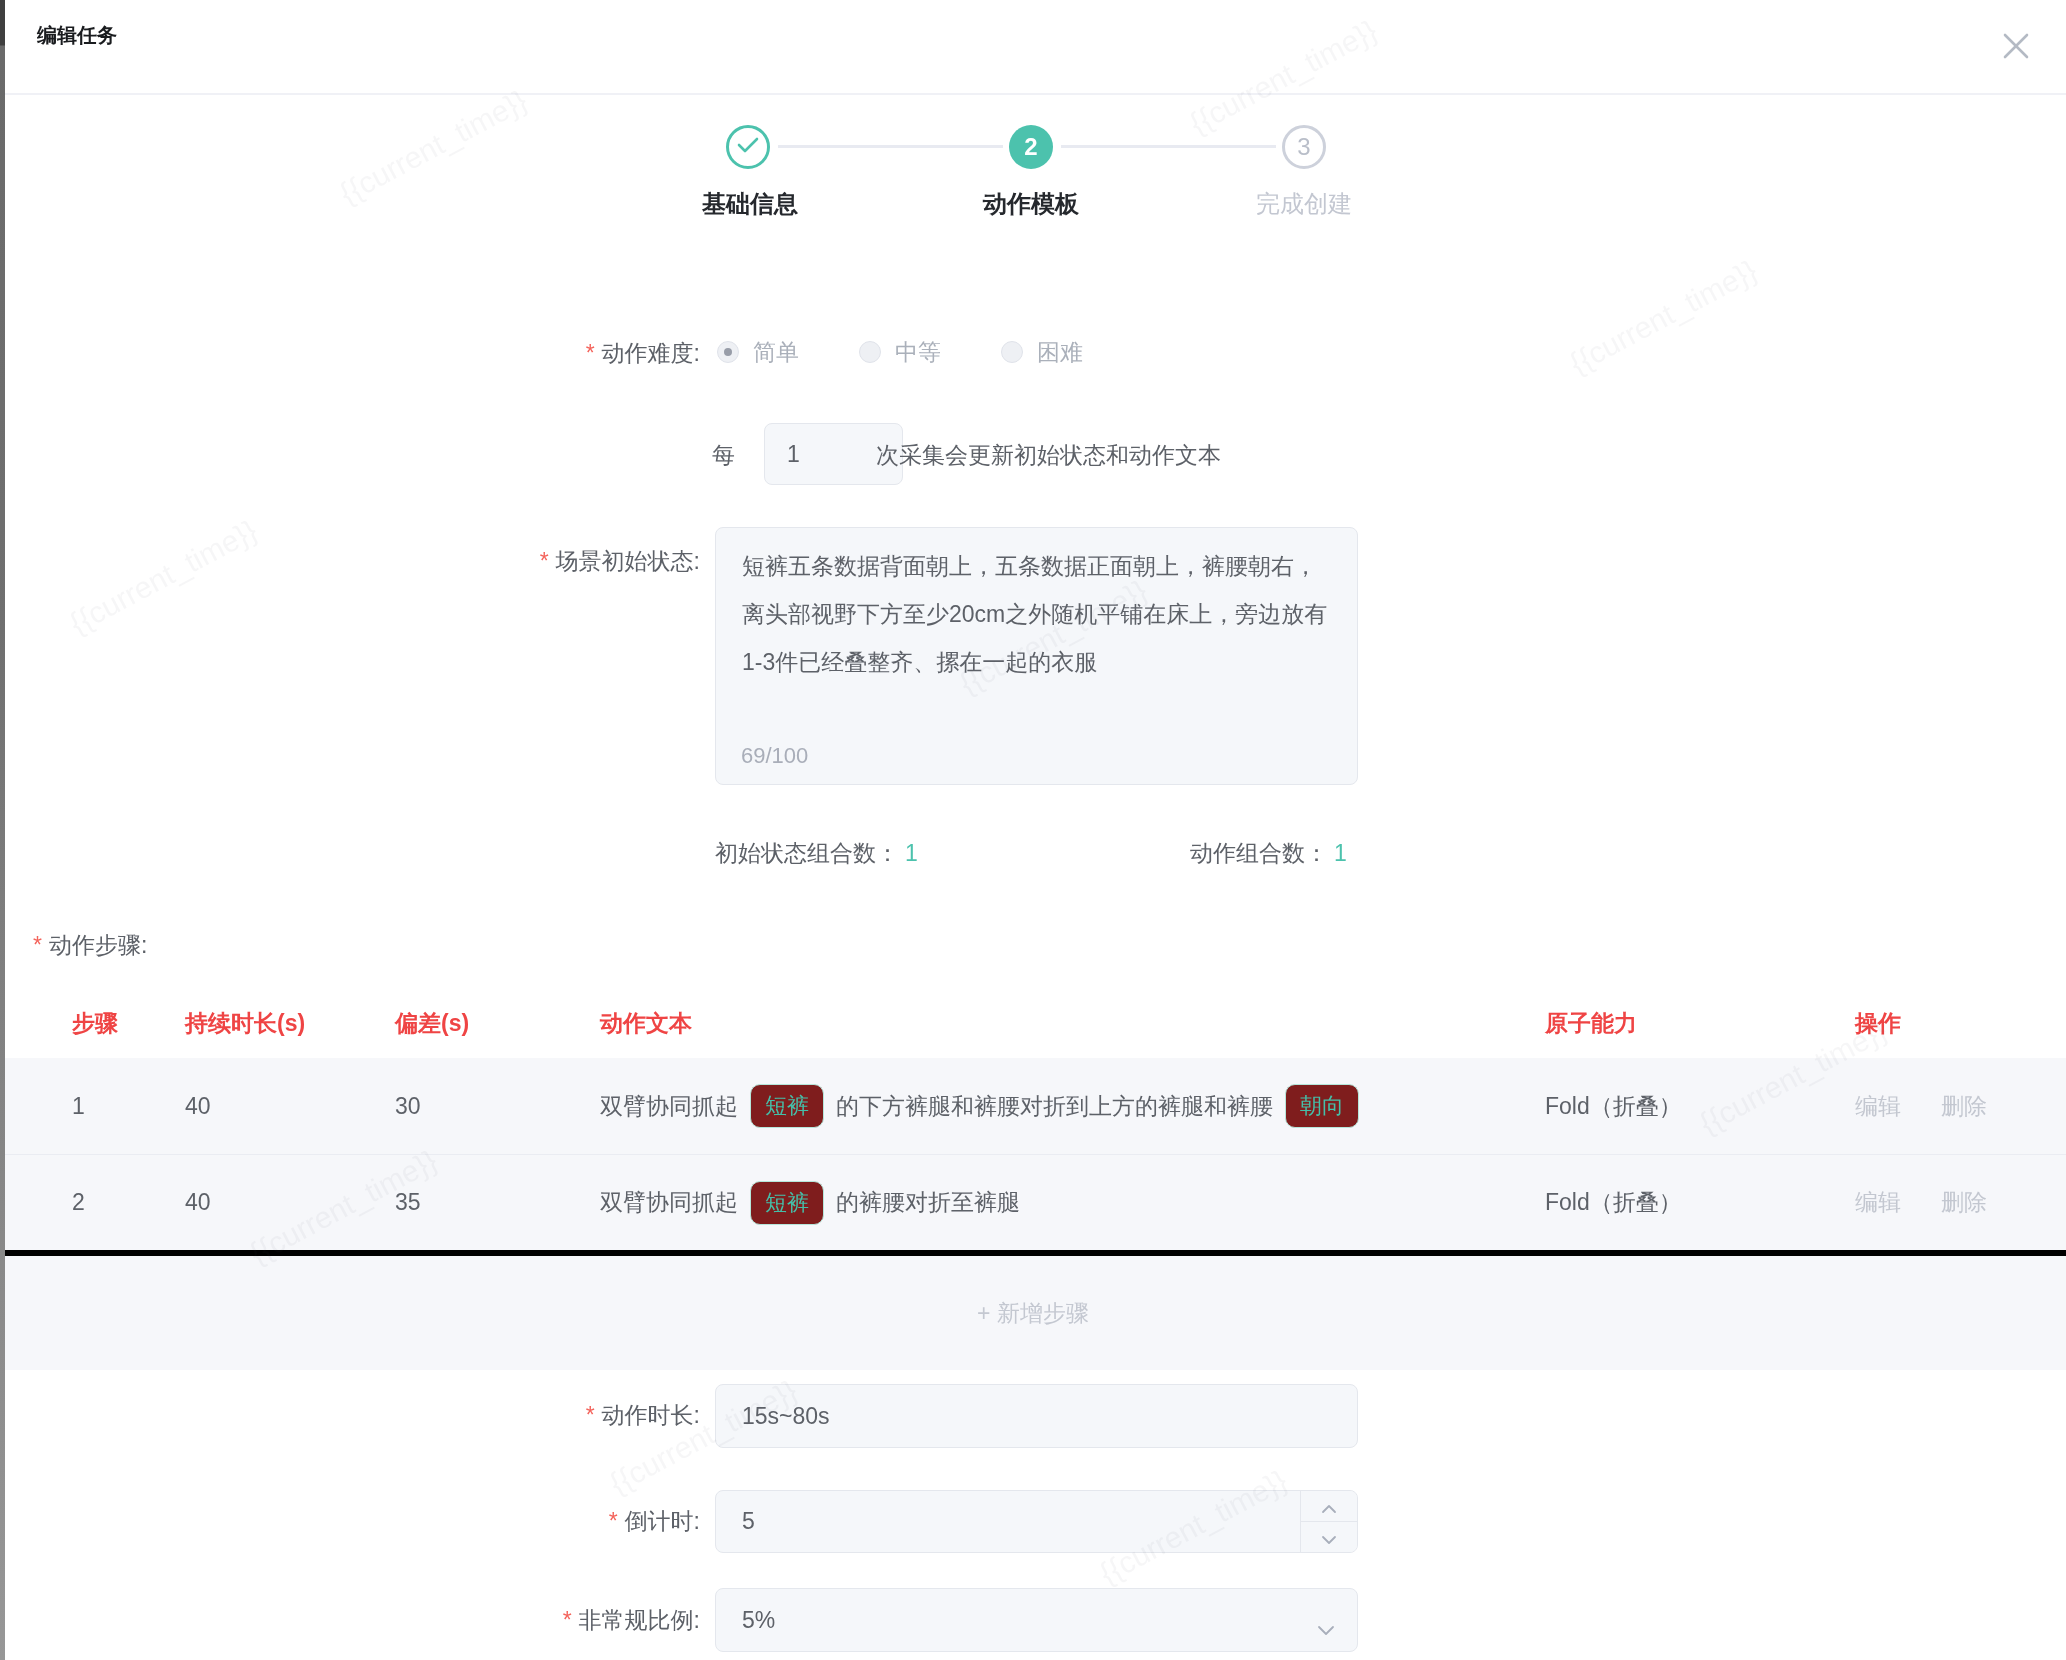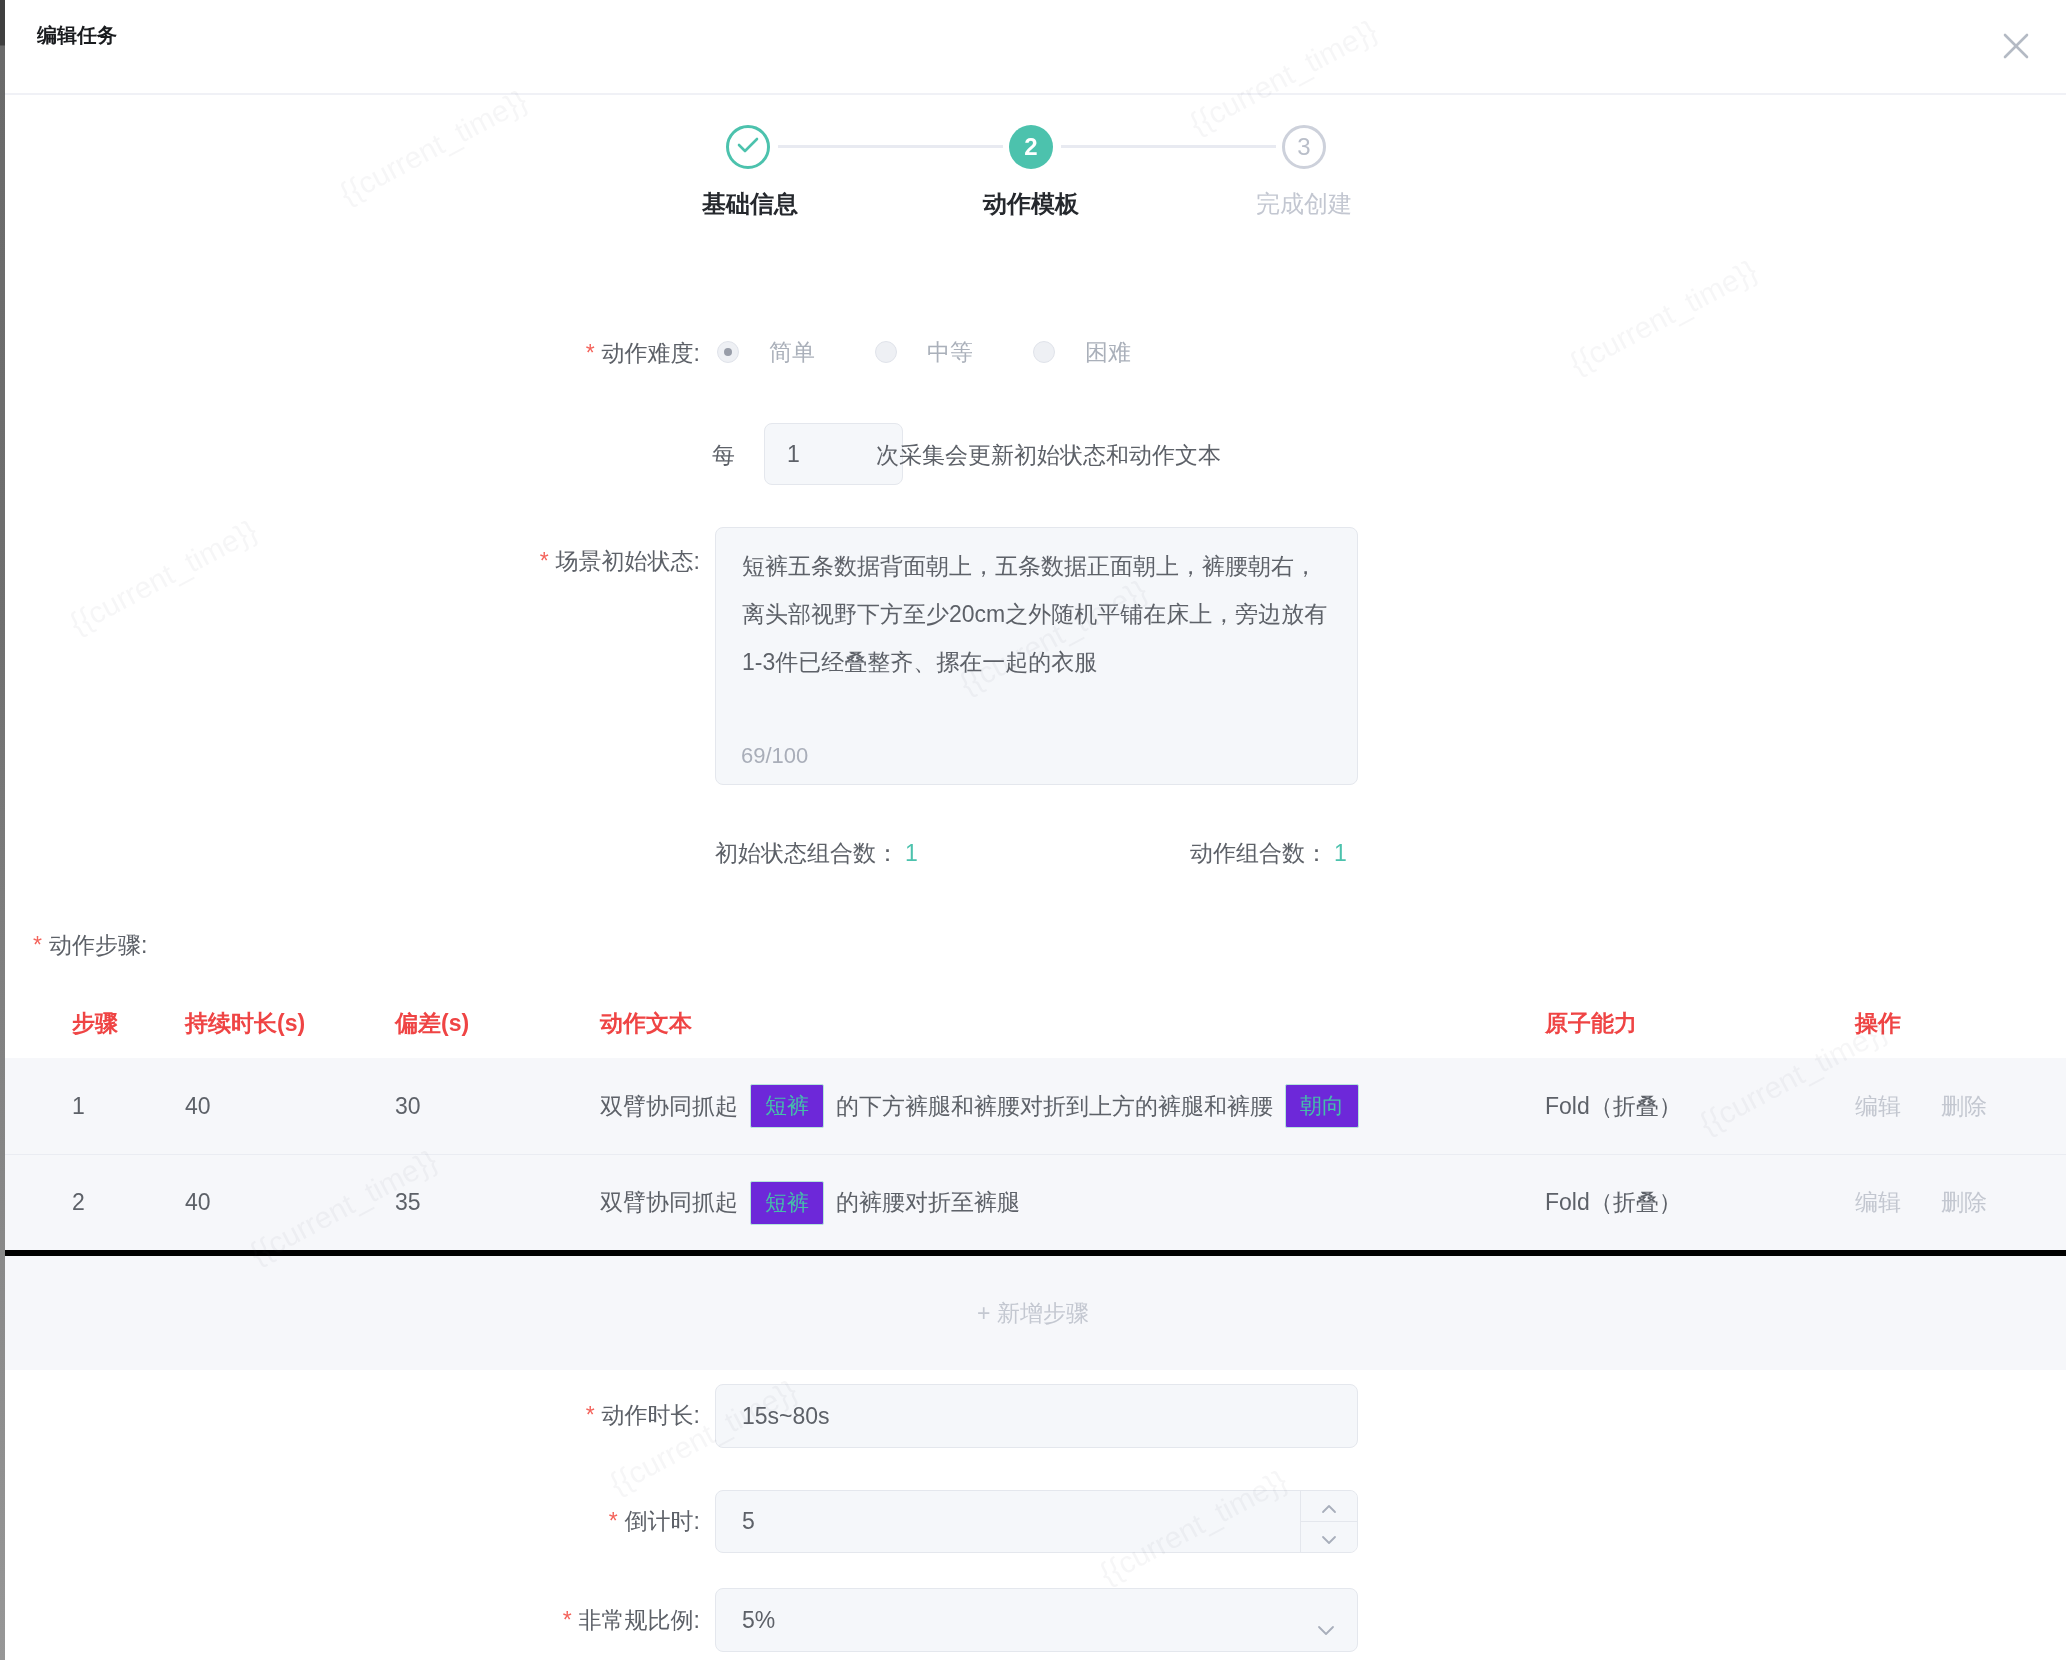--- a/index.html
+++ b/index.html
@@ -36,21 +36,21 @@
   .sl3{left:1174px;color:#c3c7d1;font-weight:normal}
 
   
   .flabel{position:absolute;left:0;width:700px;text-align:right;font-size:23px;color:#5d6168;line-height:30px;}
   .req{color:#f4645c;margin-right:7px;}
   .lab-diff{top:338px}.lab-state{top:440px}.lab-scene{top:546px}
   .lab-dur{top:1400px}.lab-cd{top:1506px}.lab-ratio{top:1605px}
 
   
   .radio-row{position:absolute;left:717px;top:337px;height:30px;display:flex;align-items:center;gap:60px;}
-  .radio{display:flex;align-items:center;gap:30px;cursor:pointer;}
+  .radio{display:flex;align-items:center;gap:14px;cursor:pointer;}
   .rc{width:22px;height:22px;border-radius:50%;background:#eef0f4;border:1px solid #e0e3ea;box-sizing:border-box;position:relative;}
   .radio.checked .rc::after{content:"";position:absolute;left:6px;top:6px;width:8px;height:8px;border-radius:50%;background:#989da8;}
   .rlabel{font-size:23px;color:#aab0ba;}
 
   
   .state-prefix{position:absolute;left:712px;top:440px;font-size:23px;line-height:30px;}
   .state-input{position:absolute;left:764px;top:423px;width:139px;height:62px;background:#f5f7fa;
      border:1px solid #e4e7ed;border-radius:8px;box-sizing:border-box;display:flex;align-items:center;
      padding-left:22px;font-size:23px;color:#5d6168;}
   .state-suffix{position:absolute;left:876px;top:440px;font-size:23px;line-height:30px;}
@@ -70,21 +70,21 @@
   .lab-steps{position:absolute;left:33px;top:930px;font-size:23px;line-height:30px;color:#5d6168;}
   .th{position:absolute;top:1008px;font-size:23px;font-weight:bold;color:#ef4444;line-height:30px;}
   .h0{left:72px}.h1{left:185px}.h2{left:395px}.h3{left:600px}.h4{left:1545px}.h5{left:1855px}
 
   .tbody{position:absolute;left:0;top:1058px;width:2066px;}
   .trow{position:relative;height:96px;background:#f6f7fa;}
   .trow.r2{height:95px;border-top:1px solid #eaecf2;}
   .tcell{position:absolute;top:0;height:100%;display:flex;align-items:center;font-size:23px;color:#5d6168;}
   .c0{left:72px}.c1{left:185px}.c2{left:395px}.c3{left:600px}.c4{left:1545px}.c5{left:1855px;gap:40px}
   .tag{display:inline-flex;align-items:center;height:42px;padding:0 14px;margin:0 12px;
-     border:1px solid #b5e6da;background:#6d28d9;border-radius:2px;color:#45bfa9;font-size:22px;white-space:nowrap;}
+     border:1px solid #b5e6da;background:#7f1d1d;border-radius:10px;color:#45bfa9;font-size:22px;white-space:nowrap;}
   .op{color:#c3c7d0;cursor:pointer;}
   .addrow{position:relative;height:114px;background:#f6f7fa;border-top:6px solid #000000;
      display:flex;align-items:center;justify-content:center;font-size:23px;color:#c4c8d1;cursor:pointer;}
 
   
   .binput{position:absolute;left:715px;width:643px;background:#f5f7fa;border:1px solid #e4e7ed;
      border-radius:8px;box-sizing:border-box;display:flex;align-items:center;padding-left:26px;
      font-size:23px;color:#5d6168;}
   .inp-dur{top:1384px;height:64px;}
   .inp-cd{top:1490px;height:63px;padding-right:60px;}

